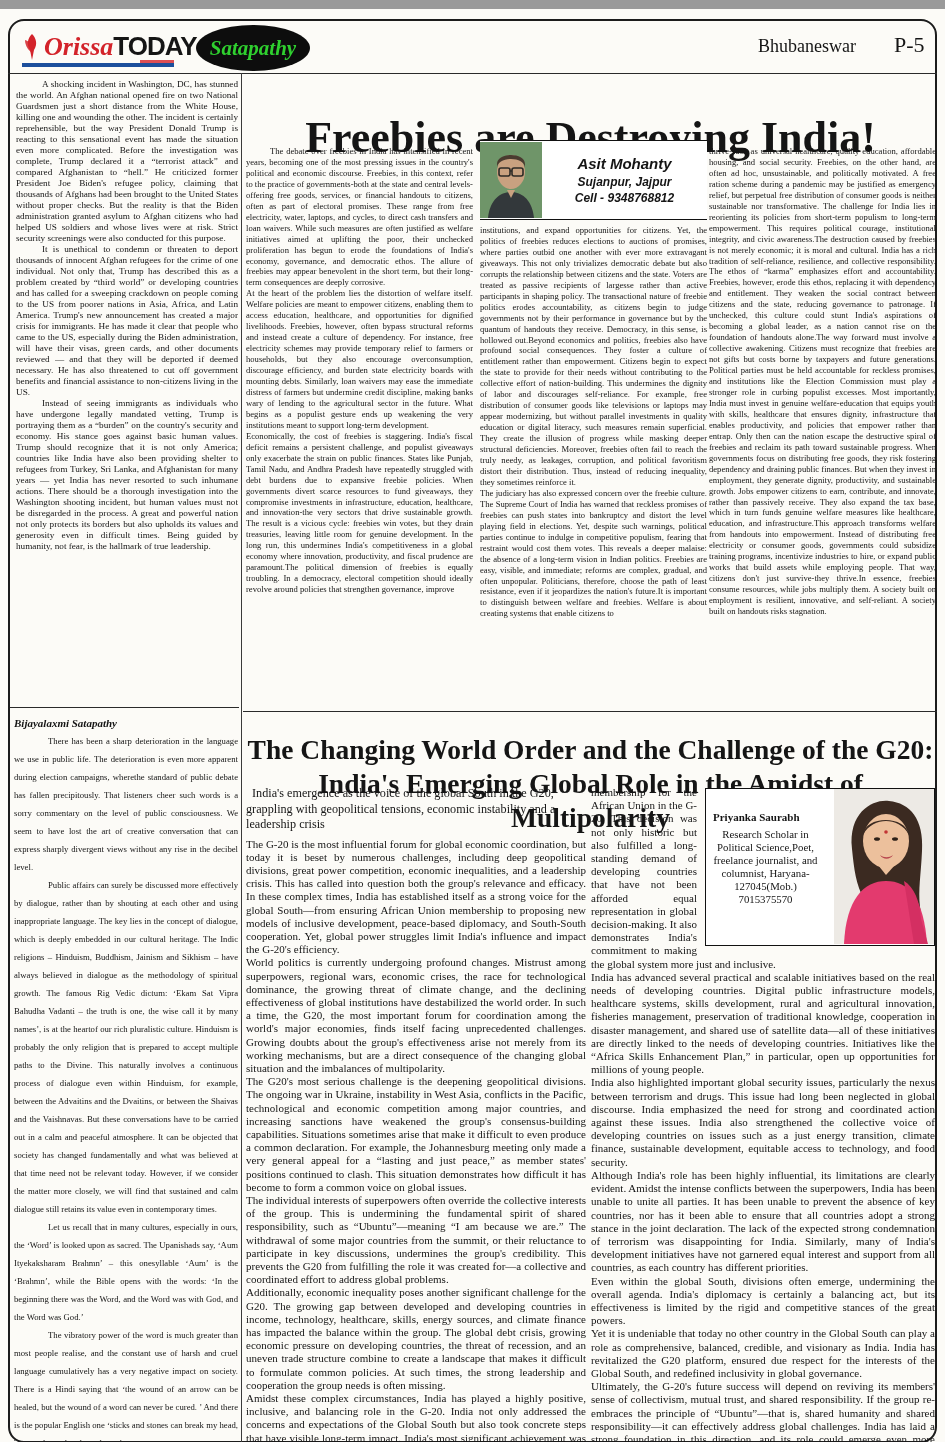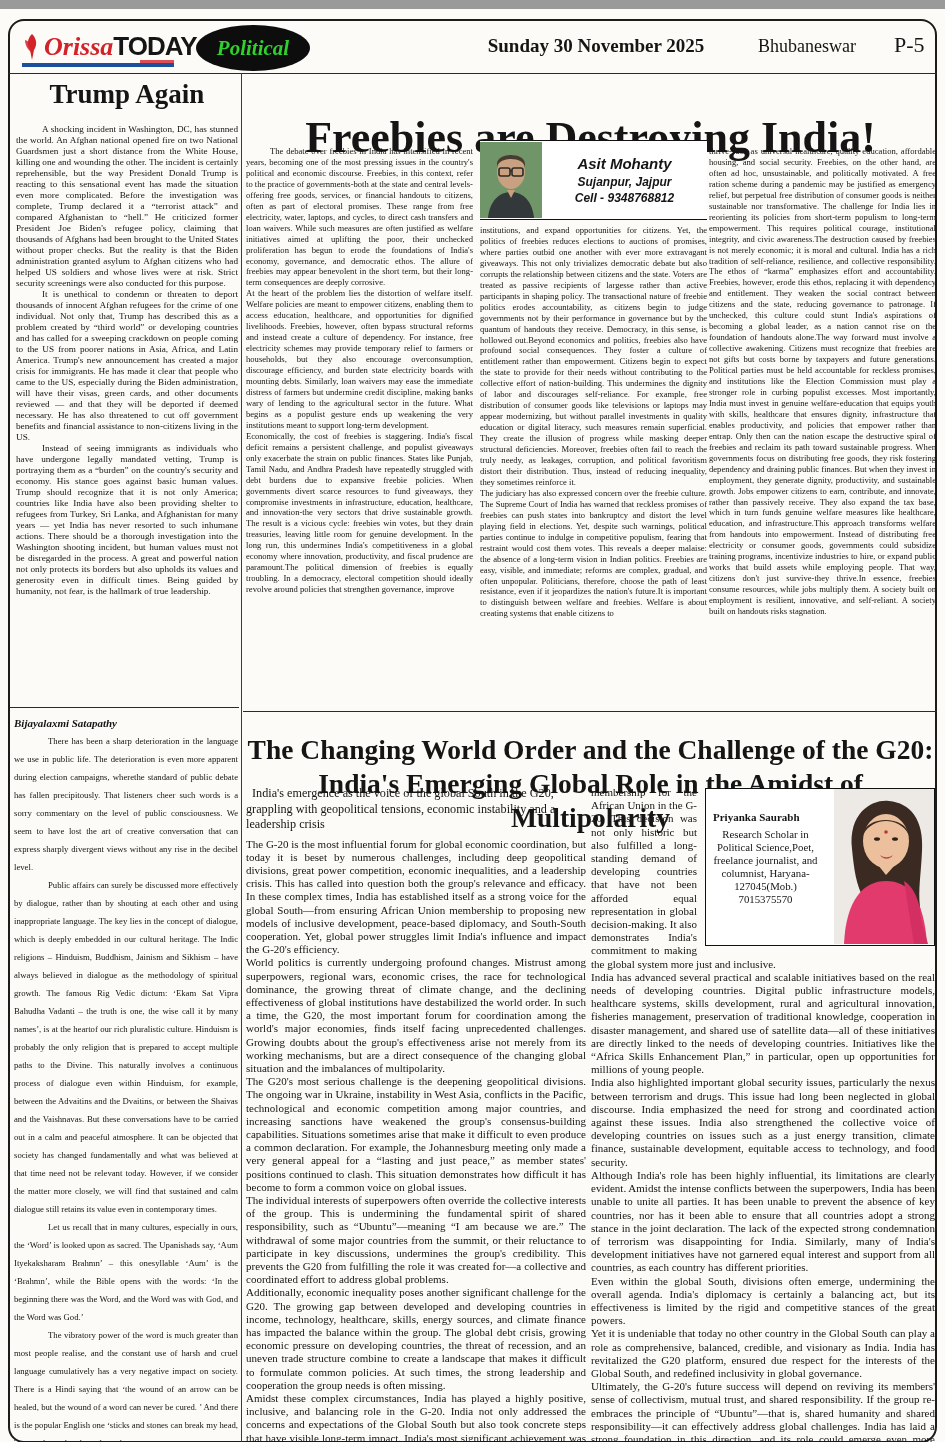--- a/index.html
+++ b/index.html
@@ -96,34 +96,32 @@
         <svg class="flower" viewBox="0 0 20 30">
           <path d="M10 2 C14 6 16 12 12 18 L10 28 L8 18 C4 12 6 6 10 2 Z" fill="#d3232a"></path>
           <path d="M3 8 C7 9 10 13 10 18 L9 20 C5 17 3 12 3 8 Z" fill="#d3232a" opacity="0.85"></path>
         </svg>
         <span class="logo-orissa">Orissa</span>
         <span class="logo-today">TODAY</span>
       </div>
       <div class="logo-bar"></div>
     </div>
     <div class="editorial-oval">
-      <span>Political</span>
-    </div>
-    <div class="m-date">Sunday 30 November 2025</div>
+      <span>Satapathy</span>
+    </div>
     <div class="m-city">Bhubaneswar</div>
     <div class="m-page">P-5</div>
   </header>
 
   <div class="header-rule"></div>
   <div class="vrule"></div>
   <div class="hrule-left"></div>
   <div class="hrule-right"></div>
 
   <section class="trump">
-    <h2 class="trump-title">Trump Again</h2>
     <p>A shocking incident in Washington, DC, has stunned the world. An Afghan national opened fire on two National Guardsmen just a short distance from the White House, killing one and wounding the other. The incident is certainly reprehensible, but the way President Donald Trump is reacting to this sensational event has made the situation even more complicated. Before the investigation was complete, Trump declared it a “terrorist attack” and compared Afghanistan to “hell.” He criticized former President Joe Biden's refugee policy, claiming that thousands of Afghans had been brought to the United States without proper checks. But the reality is that the Biden administration granted asylum to Afghan citizens who had helped US soldiers and whose lives were at risk. Strict security screenings were also conducted for this purpose.</p>
     <p>It is unethical to condemn or threaten to deport thousands of innocent Afghan refugees for the crime of one individual. Not only that, Trump has described this as a problem created by “third world” or developing countries and has called for a sweeping crackdown on people coming to the US from poorer nations in Asia, Africa, and Latin America. Trump's new announcement has created a major crisis for immigrants. He has made it clear that people who came to the US, especially during the Biden administration, will have their visas, green cards, and other documents reviewed — and that they will be deported if deemed necessary. He has also threatened to cut off government benefits and financial assistance to non-citizens living in the US.</p>
     <p>Instead of seeing immigrants as individuals who have undergone legally mandated vetting, Trump is portraying them as a “burden” on the country's security and economy. His stance goes against basic human values. Trump should recognize that it is not only America; countries like India have also been providing shelter to refugees from Turkey, Sri Lanka, and Afghanistan for many years — yet India has never resorted to such inhumane actions. There should be a thorough investigation into the Washington shooting incident, but human values must not be disregarded in the process. A great and powerful nation not only protects its borders but also upholds its values and generosity even in difficult times. Being guided by humanity, not fear, is the hallmark of true leadership.</p>
   </section>
 
   <h1 class="freebies-title">Freebies are Destroying India!</h1>
 
   <div class="author-box1">
     <div class="photo1">
       <svg width="62" height="76" viewBox="0 0 62 76">

